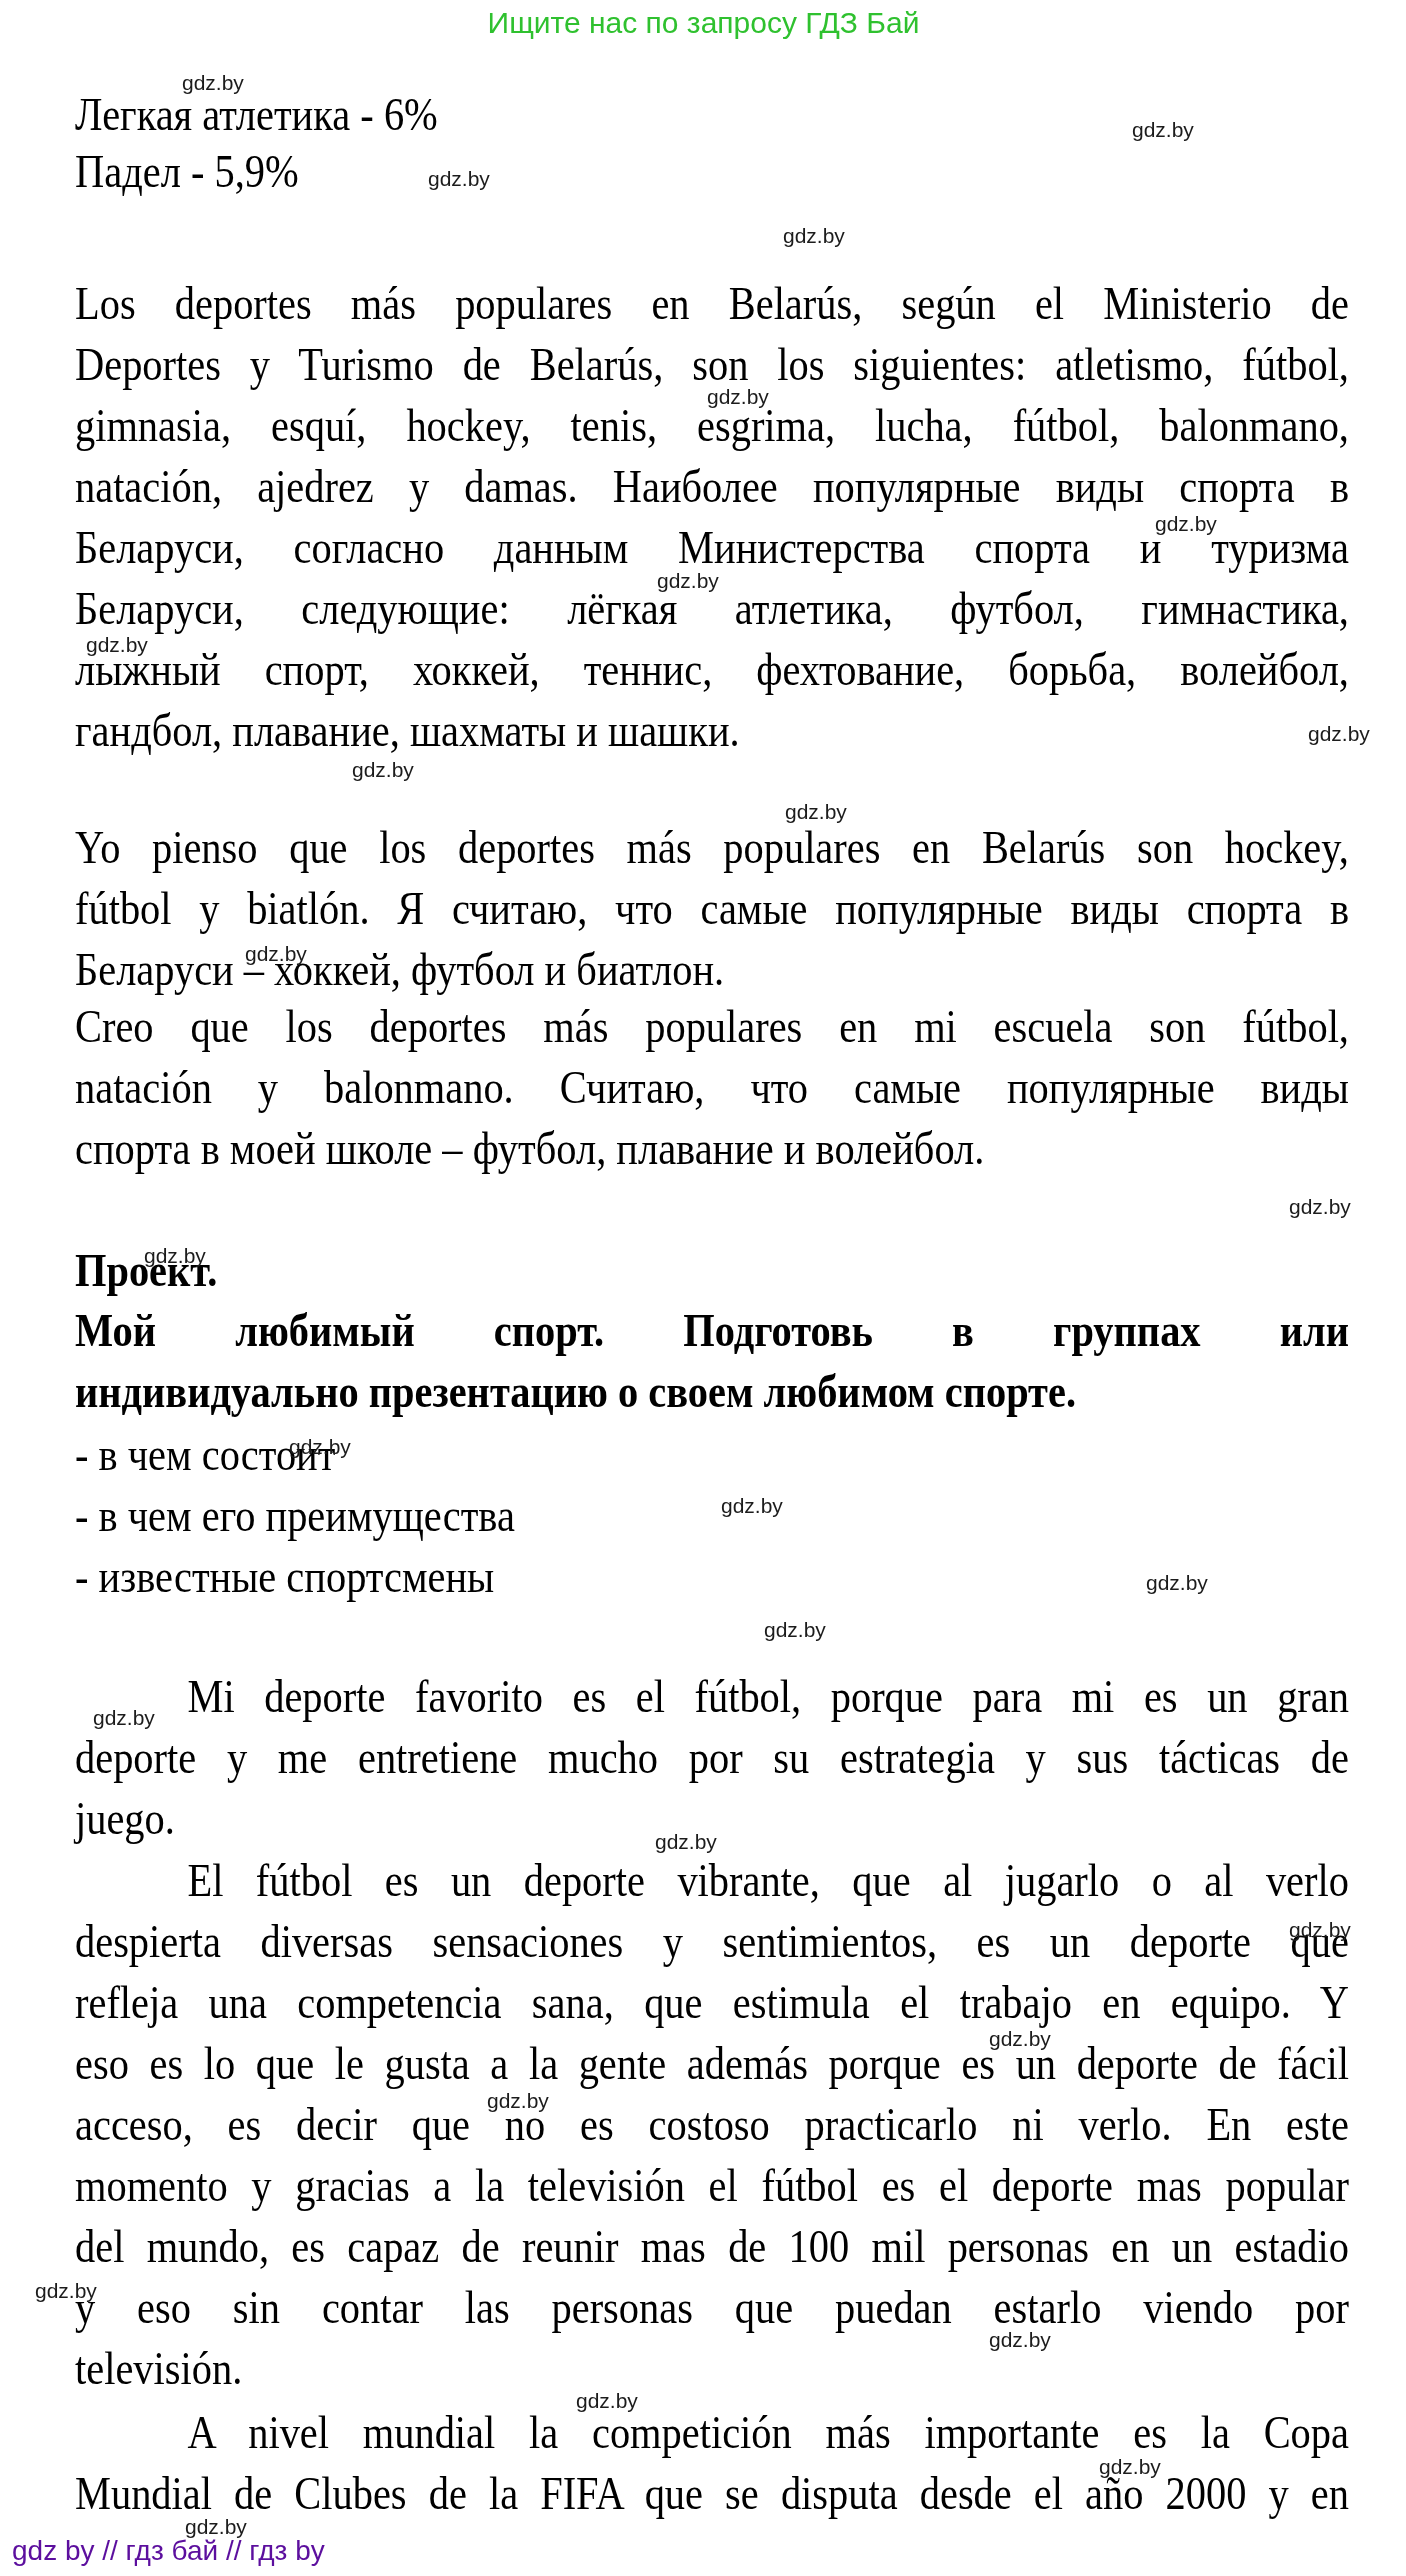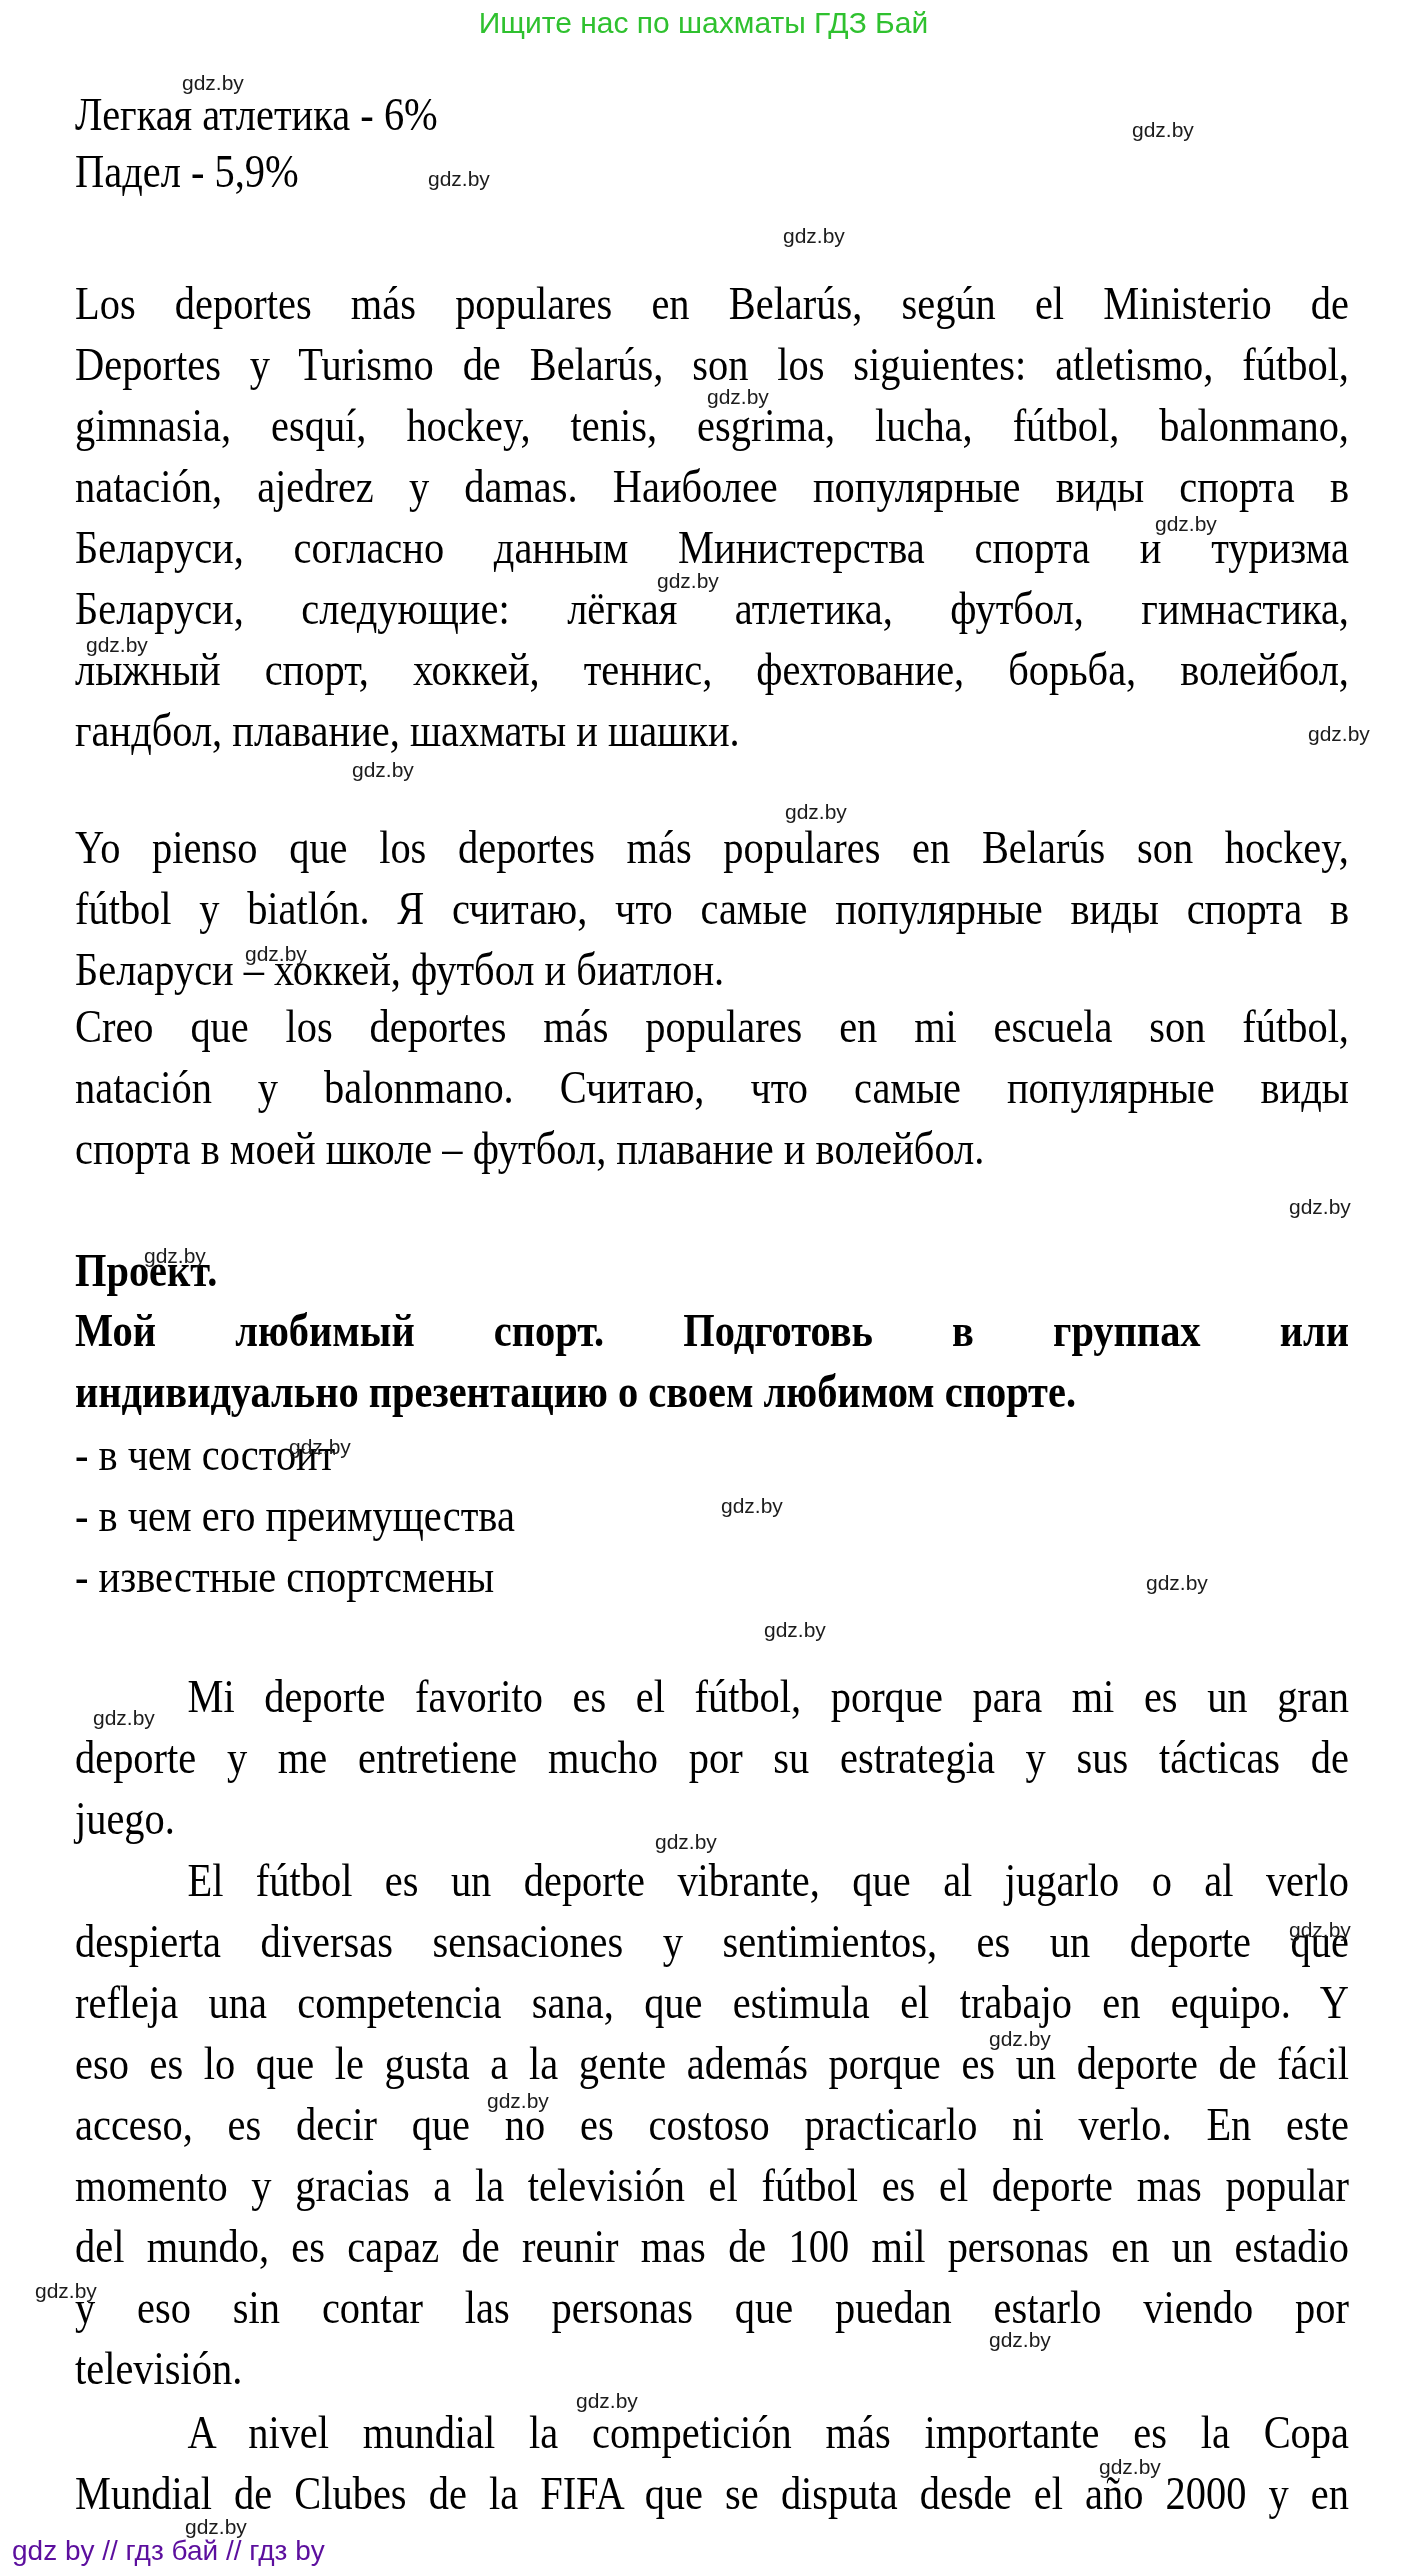--- a/index.html
+++ b/index.html
@@ -80,21 +80,21 @@
     font-family: "Liberation Sans", "DejaVu Sans", sans-serif;
     font-size: 28px;
     font-weight: 500;
   }
 </style>
 </head>
 <body>
 
 <div id="page">
 
-  <div class="promo" style="color: rgb(47, 193, 47);">Ищите нас по шахматы ГДЗ Бай</div>
+  <div class="promo" style="color: rgb(47, 193, 47);">Ищите нас по запросу ГДЗ Бай</div>
 
   <div class="sline" style="top:84px;">Легкая атлетика - 6%</div>
 
   <div class="sline" style="top:141px;">Падел - 5,9%</div>
 
   <div class="tblock" style="top:273px;">
       <div class="tline jline">Los deportes más populares en Belarús, según el Ministerio de</div>
       <div class="tline jline">Deportes y Turismo de Belarús, son los siguientes: atletismo, fútbol,</div>
       <div class="tline jline">gimnasia, esquí, hockey, tenis, esgrima, lucha, fútbol, balonmano,</div>
       <div class="tline jline">natación, ajedrez y damas. Наиболее популярные виды спорта в</div>

